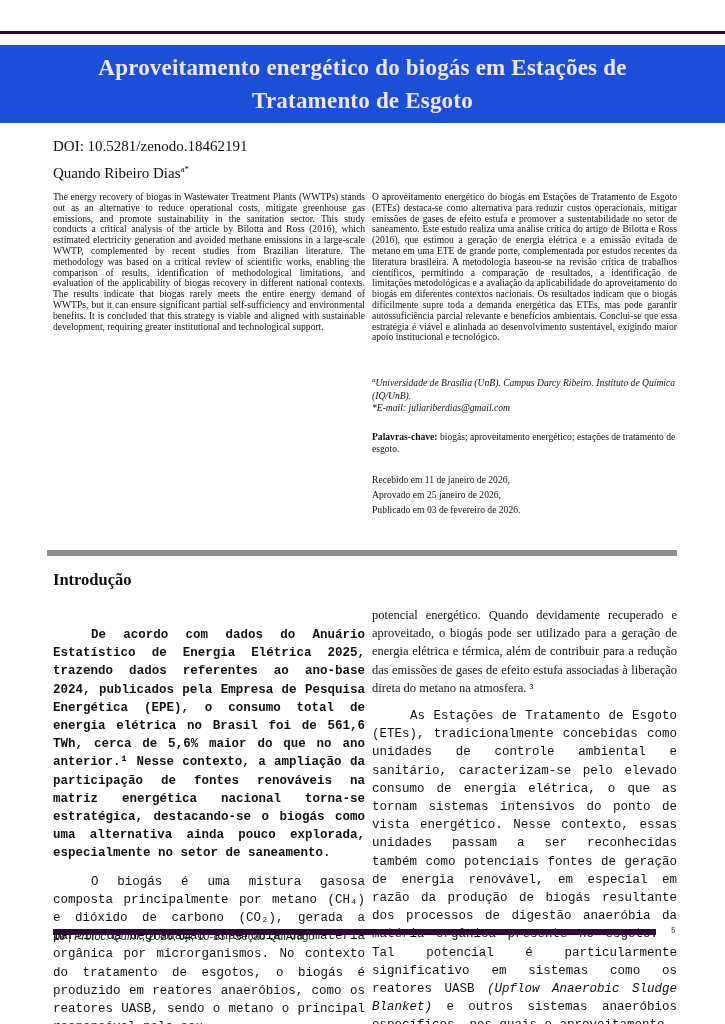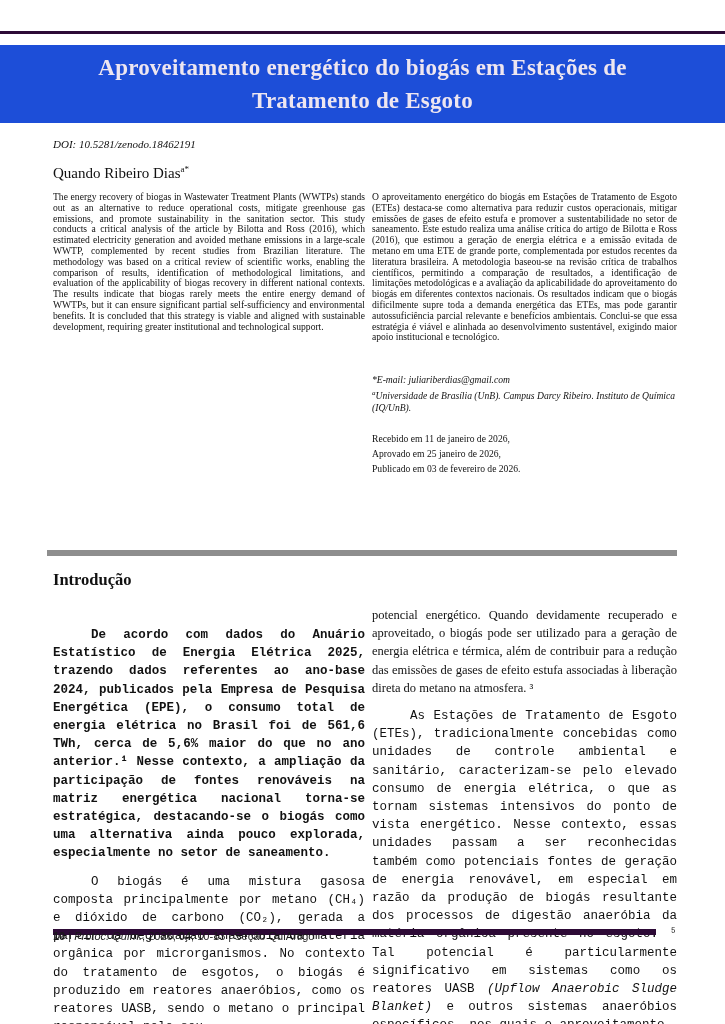--- a/index.html
+++ b/index.html
@@ -23,21 +23,21 @@
   .title-band h1 {
     max-width: 585px;
     text-align: center;
     color: #eee6f0;
     font-size: 23px; font-weight: bold;
     line-height: 33px;
     letter-spacing: 0.2px;
   }
   .doi-line {
     position: absolute; top: 138px; left: 53px;
-    font-size: 11px; color: #111; font-style: italic;
+    font-size: 15px; color: #111;
   }
   .author-line {
     position: absolute; top: 164px; left: 53px;
     font-size: 15px; color: #111;
   }
   .author-line sup { font-size: 9px; }
   .columns {
     position: absolute; left: 53px; width: 624px;
     display: flex; justify-content: space-between;
   }
@@ -108,23 +108,24 @@
 
   <div class="author-line"><span>Quando Ribeiro Dias</span><sup>a*</sup></div>
 
   <div class="columns cols-abstract">
     <div class="col-left">
       <p class="abstract-text">The energy recovery of biogas in Wastewater Treatment Plants (WWTPs) stands out as an alternative to reduce operational costs, mitigate greenhouse gas emissions, and promote sustainability in the sanitation sector. This study conducts a critical analysis of the article by Bilotta and Ross (2016), which estimated electricity generation and avoided methane emissions in a large-scale WWTP, complemented by recent studies from Brazilian literature. The methodology was based on a critical review of scientific works, enabling the comparison of results, identification of methodological limitations, and evaluation of the applicability of biogas recovery in different national contexts. The results indicate that biogas rarely meets the entire energy demand of WWTPs, but it can ensure significant partial self-sufficiency and environmental benefits. It is concluded that this strategy is viable and aligned with sustainable development, requiring greater institutional and technological support.</p>
     </div>
     <div class="col-right">
       <p class="abstract-text">O aproveitamento energético do biogás em Estações de Tratamento de Esgoto (ETEs) destaca-se como alternativa para reduzir custos operacionais, mitigar emissões de gases de efeito estufa e promover a sustentabilidade no setor de saneamento. Este estudo realiza uma análise crítica do artigo de Bilotta e Ross (2016), que estimou a geração de energia elétrica e a emissão evitada de metano em uma ETE de grande porte, complementada por estudos recentes da literatura brasileira. A metodologia baseou-se na revisão crítica de trabalhos científicos, permitindo a comparação de resultados, a identificação de limitações metodológicas e a avaliação da aplicabilidade do aproveitamento do biogás em diferentes contextos nacionais. Os resultados indicam que o biogás dificilmente supre toda a demanda energética das ETEs, mas pode garantir autossuficiência parcial relevante e benefícios ambientais. Conclui-se que essa estratégia é viável e alinhada ao desenvolvimento sustentável, exigindo maior apoio institucional e tecnológico.</p>
       <div class="affiliation">
+        <div><sup>a</sup><span>Universidade de Brasília (UnB). Campus Darcy Ribeiro. Instituto de Química (IQ/UnB).</span></div>
         <div>*E-mail: juliariberdias@gmail.com</div>
-        <div><sup>a</sup><span>Universidade de Brasília (UnB). Campus Darcy Ribeiro. Instituto de Química (IQ/UnB).</span></div>
       </div>
+      <div class="keywords"><span class="kw-label">Palavras-chave:</span><span> biogás; aproveitamento energético; estações de tratamento de esgoto.</span></div>
       <div class="dates">
         <div>Recebido em 11 de janeiro de 2026,</div>
         <div>Aprovado em 25 janeiro de 2026,</div>
         <div>Publicado em 03 de fevereiro de 2026.</div>
       </div>
     </div>
   </div>
 
   <div class="section-divider"></div>
 

